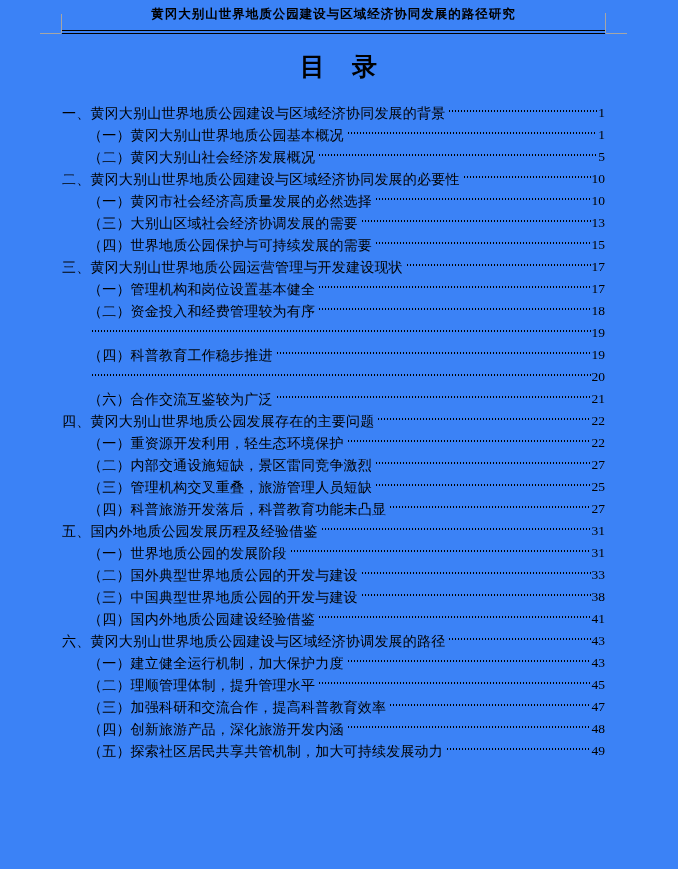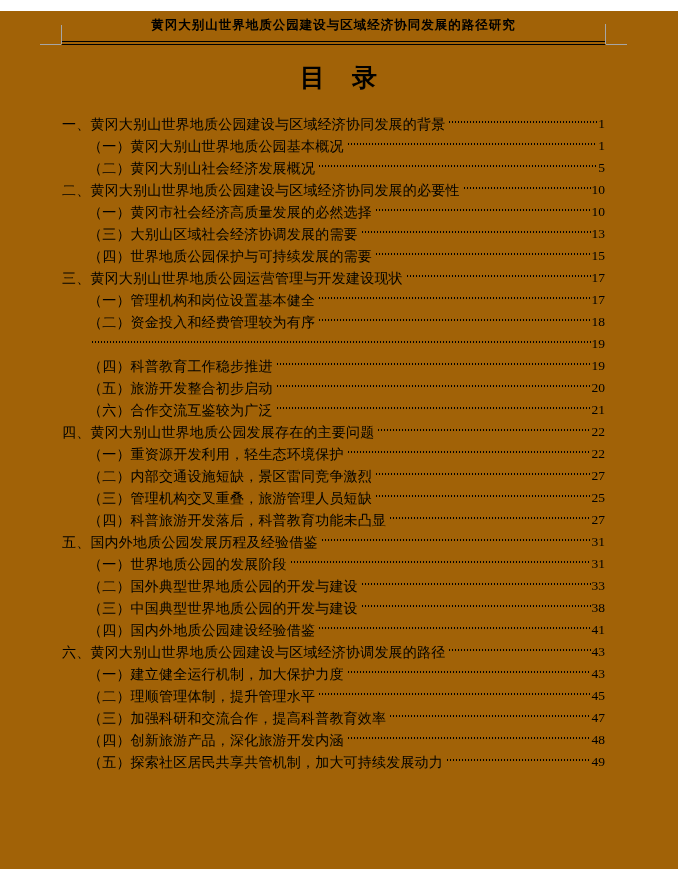--- a/index.html
+++ b/index.html
@@ -1,20 +1,20 @@
 <!DOCTYPE html>
 <html><head>
 <meta charset="utf-8">
 <style>
   html, body { margin: 0; padding: 0; background: #ffffff; }
   body {
     width: 678px; height: 869px; overflow: hidden; position: relative;
     font-family: "DejaVu Serif", serif; color: #000;
   }
-  .page { position: absolute; inset: 0; background: #a16207; margin-top: 11px; }
+  .page { position: absolute; inset: 0; background: #3b82f6; }
 
   
   .header-text {
     position: absolute; top: 6px; left: 62px; width: 543px;
     text-align: center; font-size: 12.5px; font-weight: bold;
     letter-spacing: 1px; white-space: nowrap;
   }
   .header-rule {
     position: absolute; top: 30px; left: 62px; width: 543px; height: 2px;
     border-top: 1.4px solid #000; border-bottom: 1.4px solid #000;
@@ -126,21 +126,20 @@
       <div class="toc-row lvl2">
     <span class="toc-dots"></span>
     <span class="toc-page">19</span>
   </div>
       <div class="toc-row lvl2">
     <span class="toc-label">（四）科普教育工作稳步推进</span>
     <span class="toc-dots"></span>
     <span class="toc-page">19</span>
   </div>
       <div class="toc-row lvl2">
-    <span class="toc-label">（五）旅游开发整合初步启动</span>
     <span class="toc-dots"></span>
     <span class="toc-page">20</span>
   </div>
       <div class="toc-row lvl2">
     <span class="toc-label">（六）合作交流互鉴较为广泛</span>
     <span class="toc-dots"></span>
     <span class="toc-page">21</span>
   </div>
       <div class="toc-row lvl1">
     <span class="toc-label">四、黄冈大别山世界地质公园发展存在的主要问题</span>

